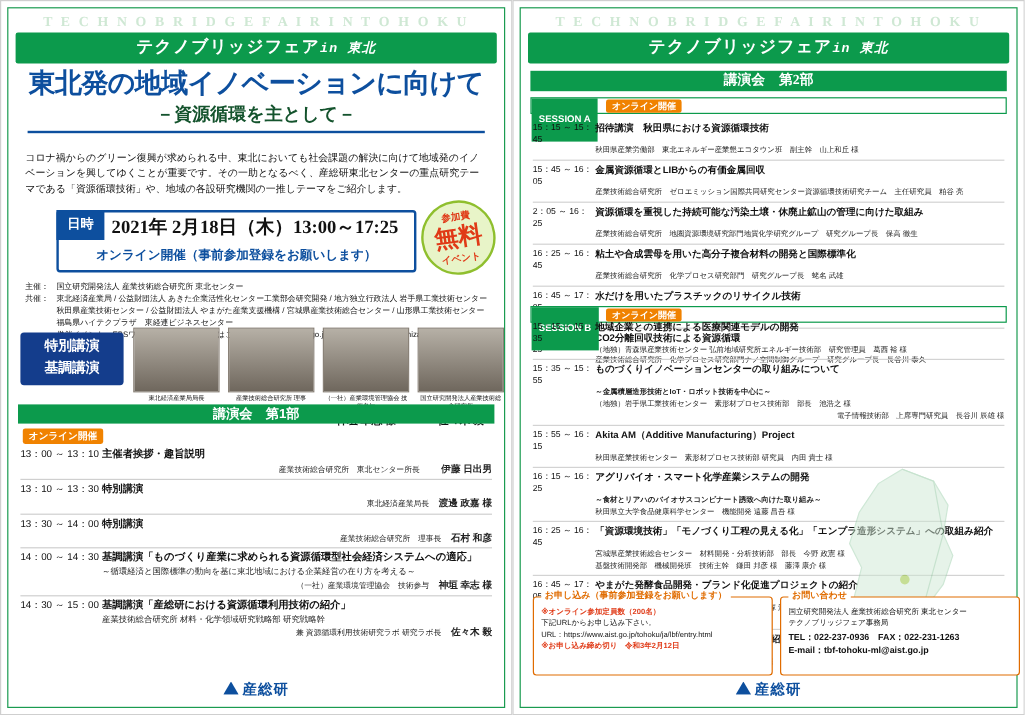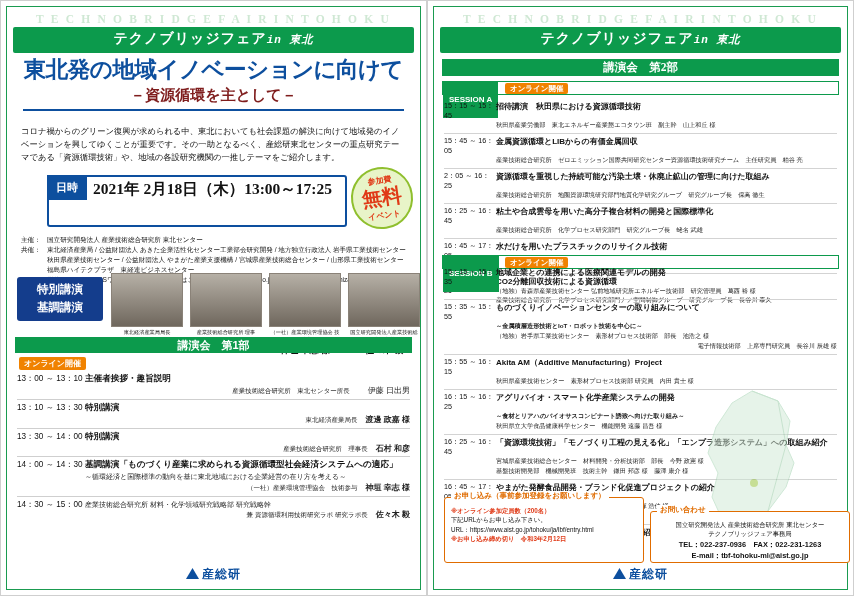--- a/index.html
+++ b/index.html
@@ -77,21 +77,21 @@
     font-family: "Liberation Serif", serif;
     color: #0d4f9e;
     letter-spacing: -0.5px;
     line-height: 1.15;
   }
   .hero h2 {
     margin: 3px 0 0 0;
     font-size: 15px;
     font-weight: bold;
     font-family: "Liberation Serif", serif;
-    color: #7f1d1d;
+    color: #14532d;
   }
   .hero-underline {
     margin: 4px auto 0 auto;
     width: 96%;
     height: 2px;
     background: #0d4f9e;
   }
   .lead {
     position: absolute;
     left: 14px; right: 14px; top: 118px;
@@ -300,21 +300,21 @@
     opacity: 0.5;
   }
   .apply-box, .contact-box {
     position: absolute;
     bottom: 26px;
     border: 1px solid #e06c00;
     border-radius: 3px;
     background: #fff;
   }
   .apply-box { left: 10px; width: 200px; height: 66px; }
-  .contact-box { left: 216px; width: 200px; height: 52px; text-align: center; }
+  .contact-box { left: 216px; width: 200px; height: 66px; }
   .bx-title {
     position: absolute; top: -7px; left: 6px;
     background: #fff; color: #e06c00;
     font-size: 7.5px; font-weight: bold; padding: 0 3px;
   }
   .bx-body { padding: 8px 6px 4px 6px; font-size: 6.3px; line-height: 1.5; }
   .bx-body .em { color: #e03a17; font-weight: bold; }
   .bx-body .big { font-size: 7.4px; font-weight: bold; }
 </style>
 </head>
@@ -337,20 +337,21 @@
         <h1>東北発の地域イノベーションに向けて</h1>
         <h2>－資源循環を主として－</h2>
         <div class="hero-underline"></div>
       </div>
 
       <div class="lead">コロナ禍からのグリーン復興が求められる中、東北においても社会課題の解決に向けて地域発のイノベーションを興してゆくことが重要です。その一助となるべく、産総研東北センターの重点研究テーマである「資源循環技術」や、地域の各設研究機関の一推しテーマをご紹介します。</div>
 
       <div class="date-box">
         <div class="date-tag">日時</div>
         <div class="date-main">2021年 2月18日（木）13:00～17:25</div>
+        <div class="date-sub">オンライン開催（事前参加登録をお願いします）</div>
       </div>
 
       <div class="free-badge">
         <div class="sml">参加費</div>
         <div class="big">無料</div>
         <div class="ev">イベント</div>
       </div>
 
       <div class="orgs">
         <div class="row">
@@ -406,21 +407,21 @@
       <div class="sec-title" style="top:330px;">講演会　第1部</div>
       <div class="online-tag" style="left:12px; top:350px;">オンライン開催</div>
 
       <div class="prog" style="top:364px;">
         <div class="item">
           <div class="time">13：00 ～ 13：10</div>
           <div class="body">
             <div class="ttl">主催者挨拶・趣旨説明</div>
             <div class="sub" style="text-align:right;">
               <span class="spkaff">産業技術総合研究所　東北センター所長</span>
-              <span style="font-size:8px;font-weight:normal;margin-left:16px;">伊藤 日出男</span>
+              <span style="font-size:8px;font-weight:bold;margin-left:16px;">伊藤 日出男</span>
             </div>
           </div>
         </div>
 
         <div class="item">
           <div class="time">13：10 ～ 13：30</div>
           <div class="body">
             <div class="ttl">特別講演</div>
             <div class="sub" style="text-align:right;">
               <span class="spkaff">東北経済産業局長</span>
@@ -448,20 +449,21 @@
             <div class="sub" style="text-align:right;">
               <span class="spkaff">（一社）産業環境管理協会　技術参与</span>
               <span style="font-size:8px;font-weight:bold;margin-left:6px;">神垣 幸志 様</span>
             </div>
           </div>
         </div>
 
         <div class="item" style="border-bottom:none;">
           <div class="time">14：30 ～ 15：00</div>
           <div class="body">
+            <div class="ttl">基調講演「産総研における資源循環利用技術の紹介」</div>
             <div class="sub">産業技術総合研究所 材料・化学領域研究戦略部 研究戦略幹</div>
             <div class="sub" style="text-align:right;">
               <span class="spkaff">兼 資源循環利用技術研究ラボ 研究ラボ長</span>
               <span style="font-size:8px;font-weight:bold;margin-left:6px;">佐々木 毅</span>
             </div>
           </div>
         </div>
       </div>
 
       <div class="footer-logo">

